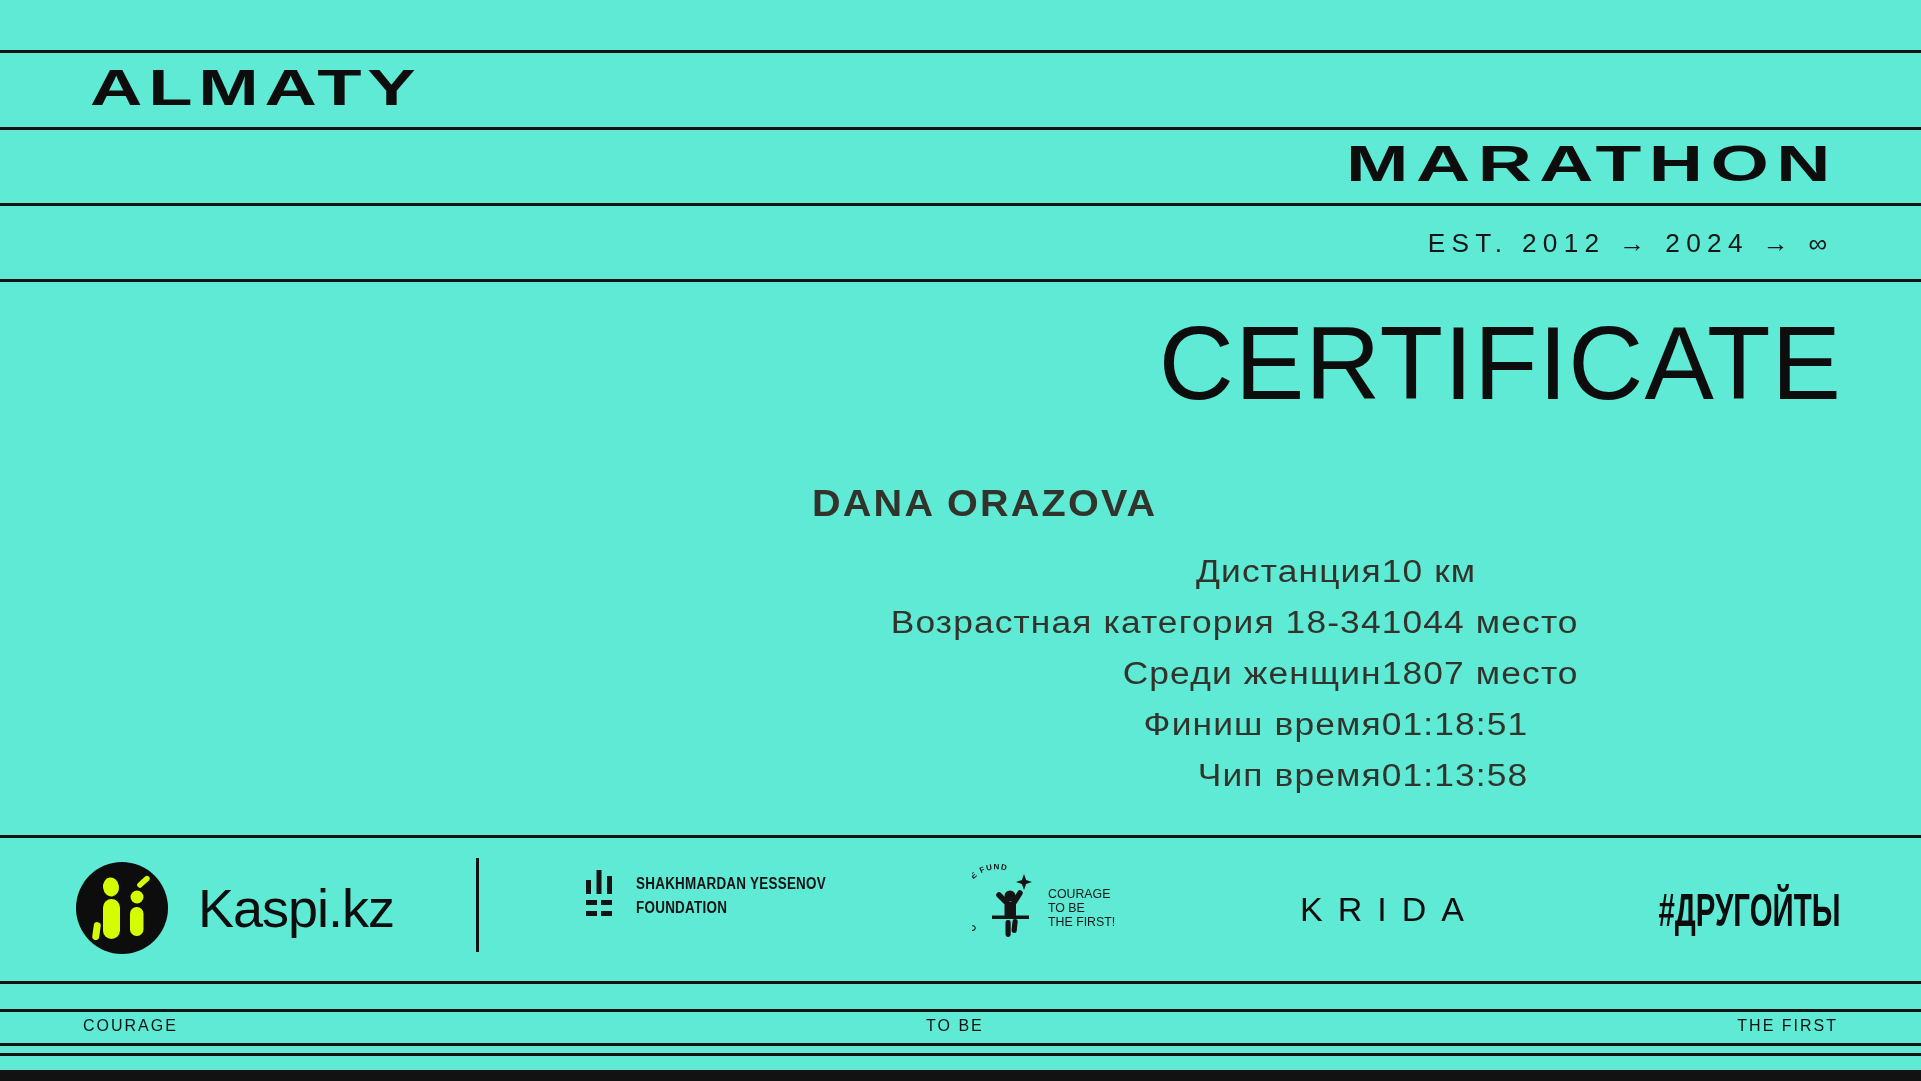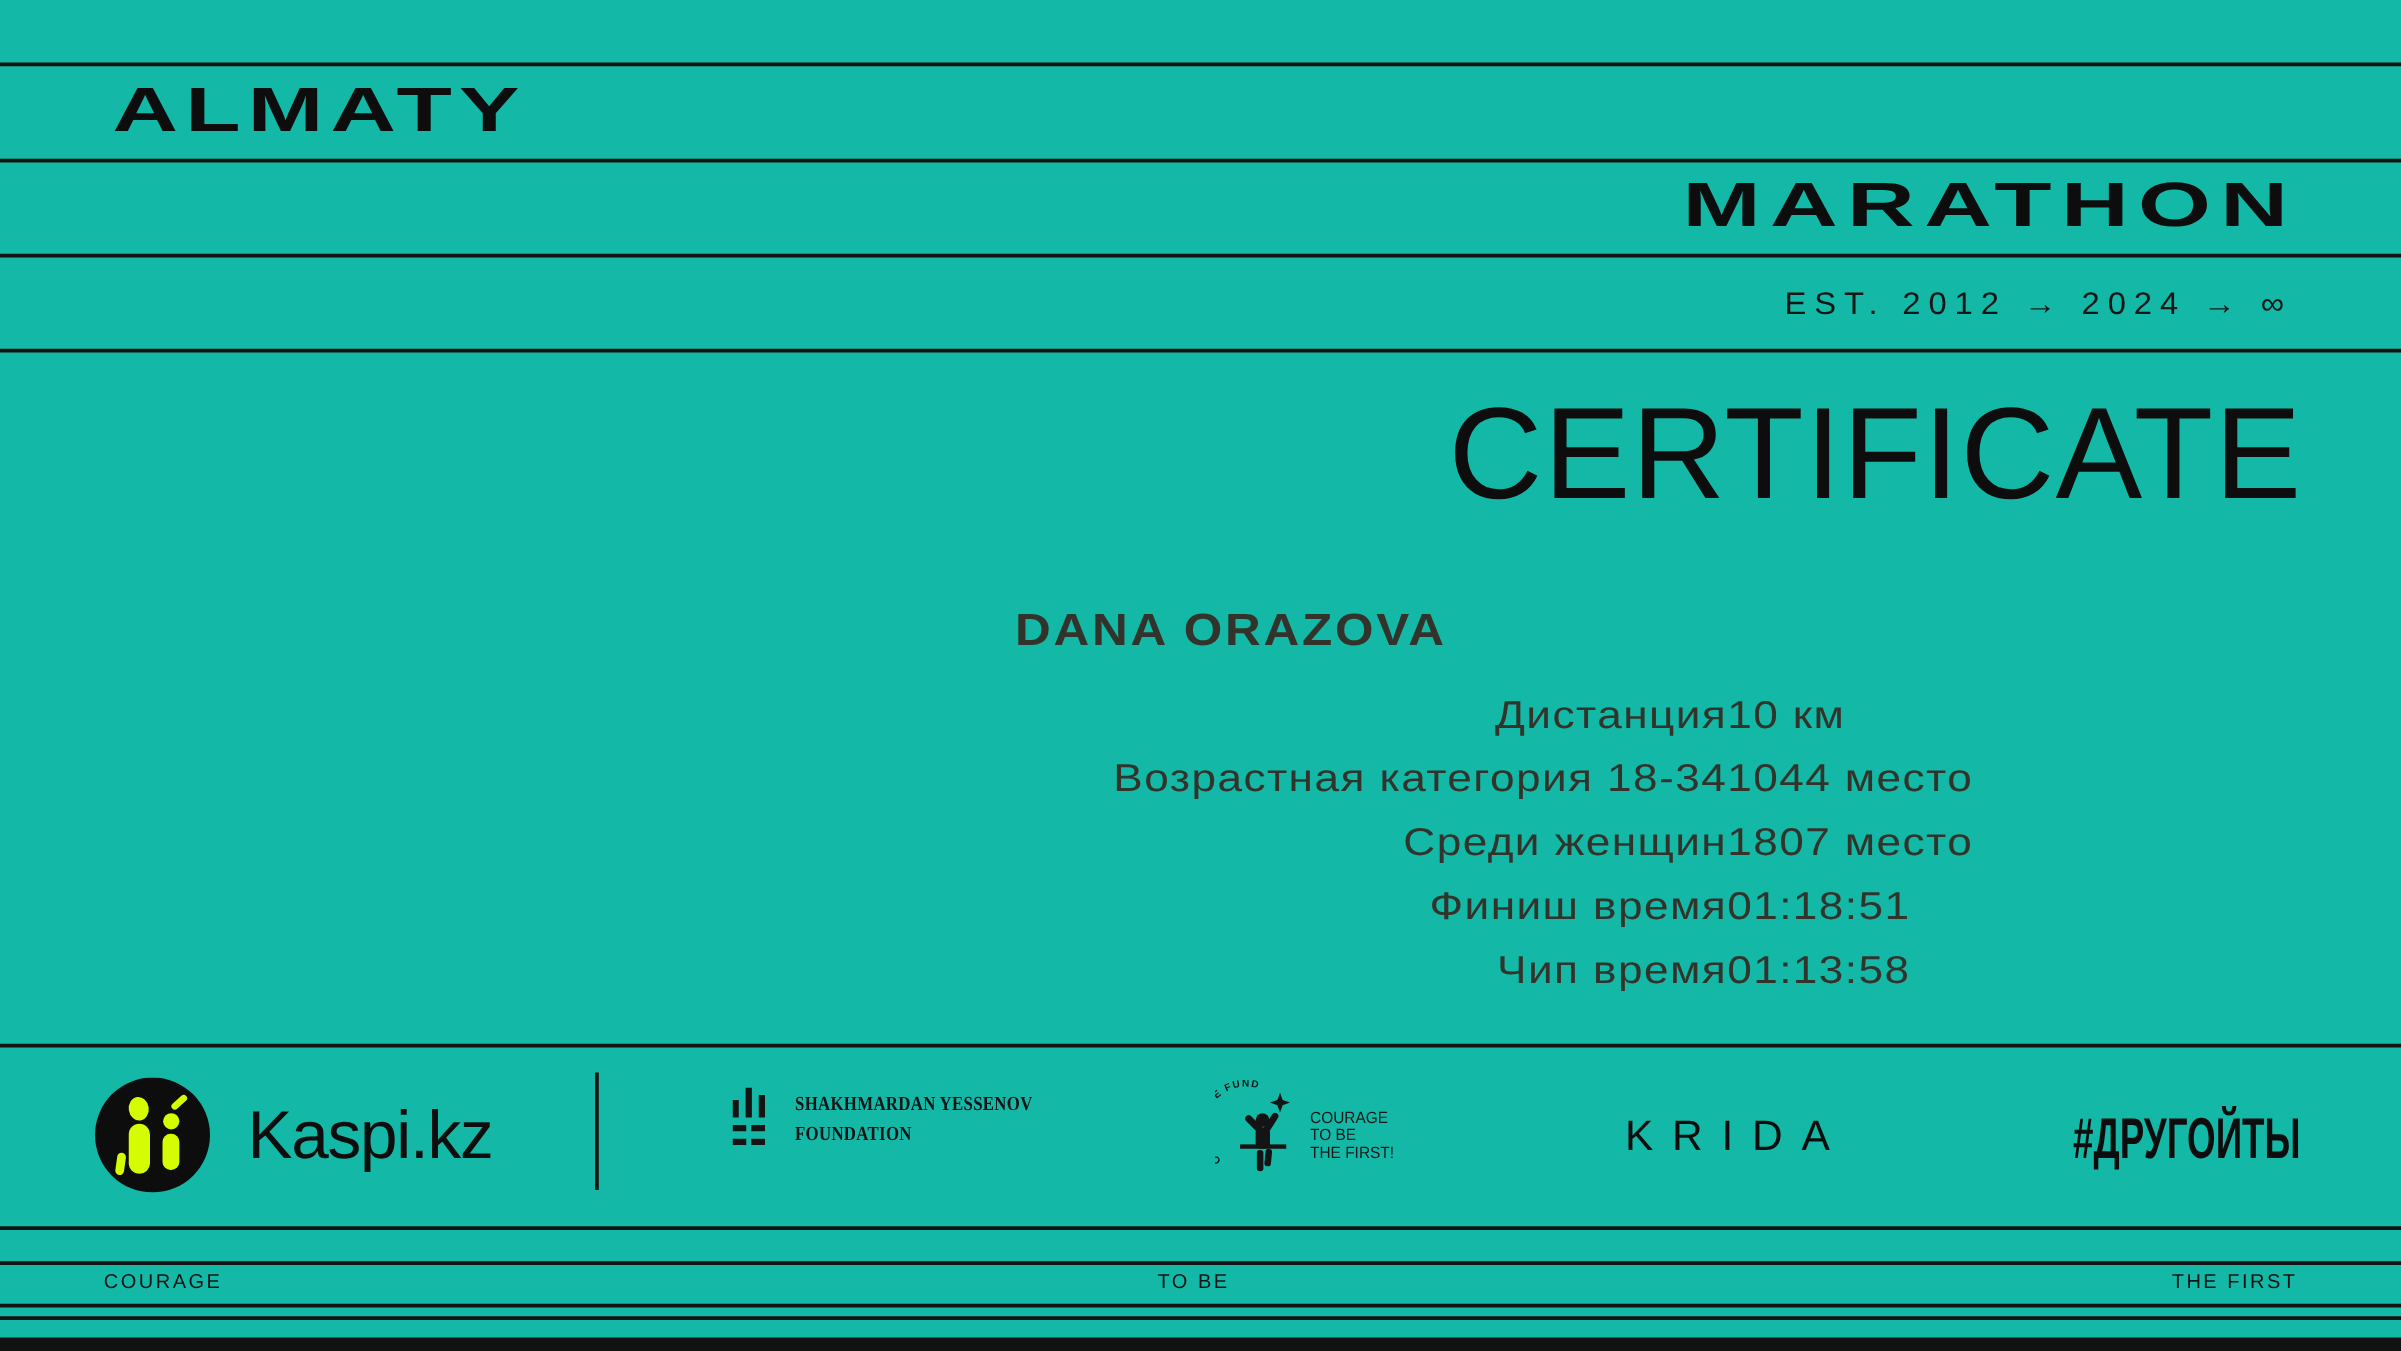--- a/index.html
+++ b/index.html
@@ -1,18 +1,18 @@
 <!DOCTYPE html>
 <html><head>
 <meta charset="utf-8">
 <style>
   html,body{margin:0;padding:0;background:#9aa80a;}
   .page{
     position:relative; width:1921px; height:1081px; overflow:hidden;
-    background:#14b8a6; color:#121212;
+    background:#5eead4; color:#121212;
     font-family:"Liberation Sans", sans-serif;
   }
   .rule{position:absolute; left:0; right:0; height:3px; background:#131313;}
   .r1{top:50px}.r2{top:127px}.r3{top:203px}.r4{top:279px}
   .r5{top:835px}.r6{top:981px}.r7{top:1009px}.r8{top:1043px}.r9{top:1053px}
   .bottom-bar{position:absolute; left:0; right:0; bottom:0; height:11px; background:#121212;}
 
   .city{
     position:absolute; left:90px; top:63px; font-size:50px; font-weight:bold;
     letter-spacing:4px; line-height:50px; color:#0d0d0d;
@@ -43,21 +43,21 @@
     letter-spacing:1px; color:#32342c; white-space:nowrap;
     transform:scaleX(1.14); transform-origin:left center;
   }
   .result-label{width:498px; flex:0 0 498px;}
   .result-value{}
 
   .kaspi-group{position:absolute; left:76px; top:862px; height:92px; display:flex; align-items:center; gap:30px;}
   .kaspi-text{font-size:54px; font-weight:normal; letter-spacing:-1px; color:#0e0e0e; white-space:nowrap;}
   .vert-divider{position:absolute; left:476px; top:858px; width:3px; height:94px; background:#131313;}
 
-  .yessenov-group{position:absolute; left:586px; top:870px; display:flex; align-items:center; gap:24px;font-family:Liberation Serif, serif;}
+  .yessenov-group{position:absolute; left:586px; top:870px; display:flex; align-items:center; gap:24px;}
   .yessenov-text{
     font-size:16px; font-weight:bold; line-height:1.5; letter-spacing:0.3px; color:#141414;
     transform:scaleX(0.84); transform-origin:left center; white-space:nowrap;
   }
   .cf-group{position:absolute; left:972px; top:864px; display:flex; align-items:center; gap:12px;}
   .cf-text{
     font-size:13px; font-weight:400; line-height:1.1; letter-spacing:0px; color:#1a1a1a;
     transform:scaleX(0.95); transform-origin:left center; white-space:nowrap;
   }
   .krida{

